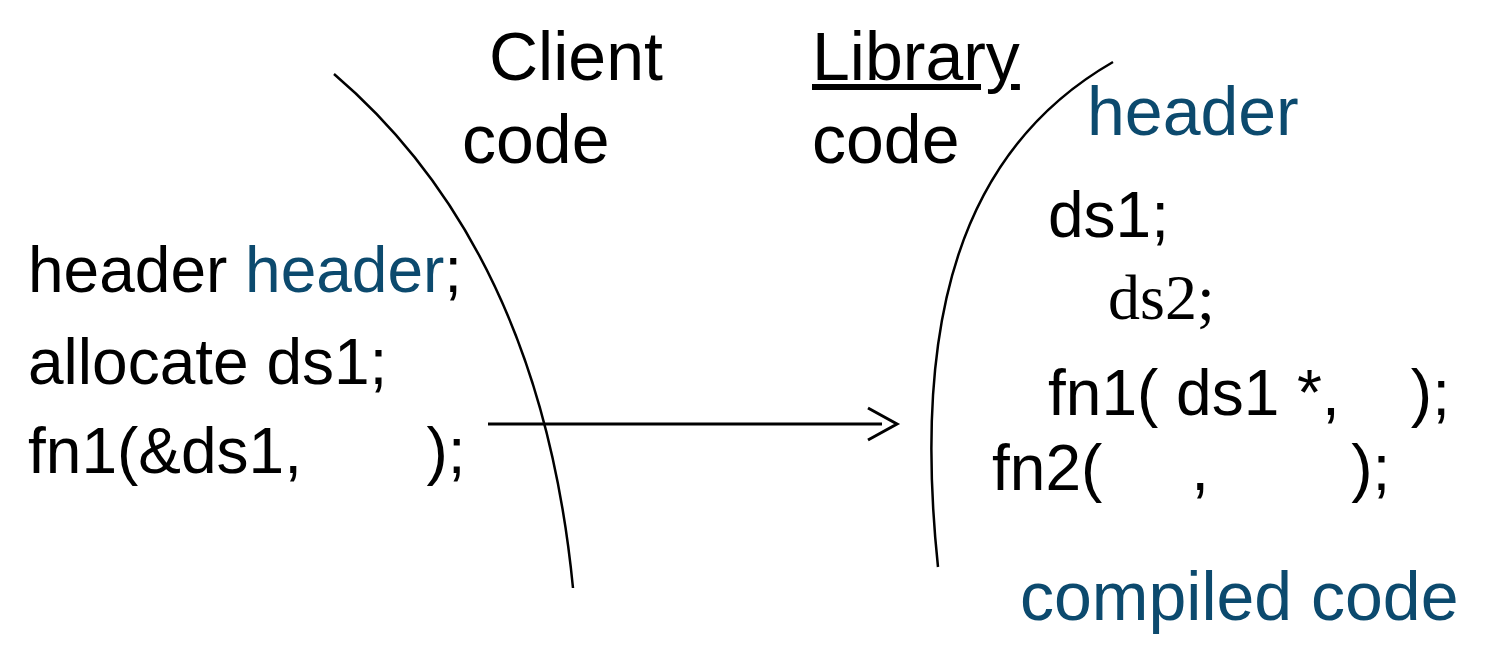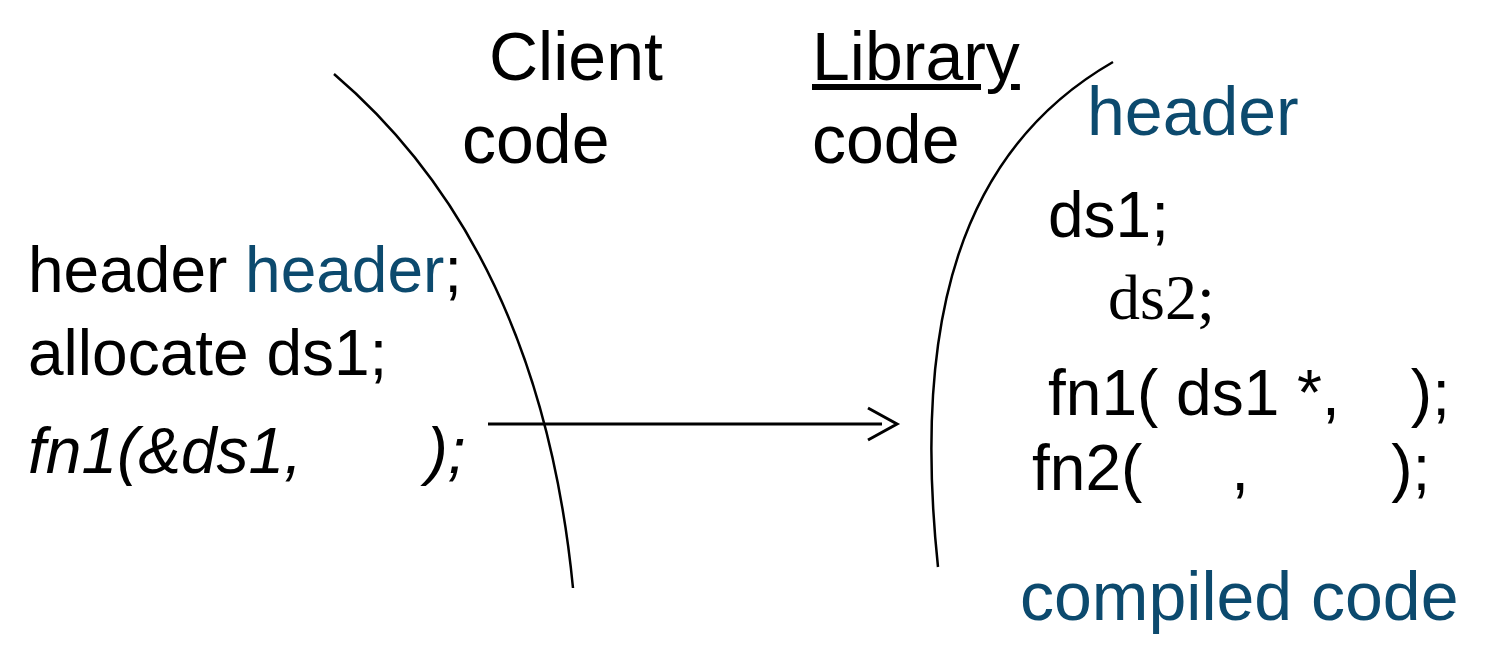--- a/index.html
+++ b/index.html
@@ -41,22 +41,22 @@
 <div class="abs label" style="left:462px; top:105px;">code</div>
 
 <div class="abs label" style="left:812px; top:22px;text-decoration:underline;">Library</div>
 <div class="abs label" style="left:812px; top:105px;">code</div>
 
 <div class="abs label blue" style="left:1087px; top:77px;">header</div>
 <div class="abs label blue" style="left:1020px; top:562px;">compiled code</div>
 
 <div>
   <div class="abs code" style="left:28px; top:238px;"><span>header </span><span class="blue">header</span><span>;</span></div>
-  <div class="abs code" style="left:28px; top:321px;">allocate ds1;</div>
-  <div class="abs code" style="left:28px; top:419px;font-style:italic;">fn1(&amp;ds1,       );</div>
+  <div class="abs code" style="left:28px; top:330px;">allocate ds1;</div>
+  <div class="abs code" style="left:28px; top:419px;">fn1(&amp;ds1,       );</div>
 </div>
 
 <div>
   <div class="abs code" style="left:1048px; top:183px;">ds1;</div>
   <div class="abs code" style="left:1108px; top:266px;font-family:Liberation Serif, serif;">ds2;</div>
   <div class="abs code" style="left:1048px; top:361px;">fn1( ds1 *,    );</div>
-  <div class="abs code" style="left:1032px; top:436px;">fn2(     ,        );</div>
+  <div class="abs code" style="left:992px; top:436px;">fn2(     ,        );</div>
 </div>
 
 </body></html>

